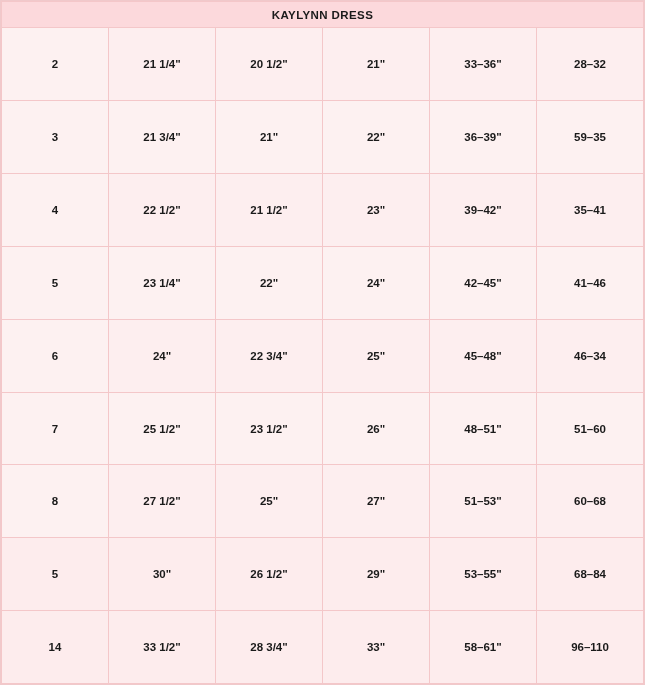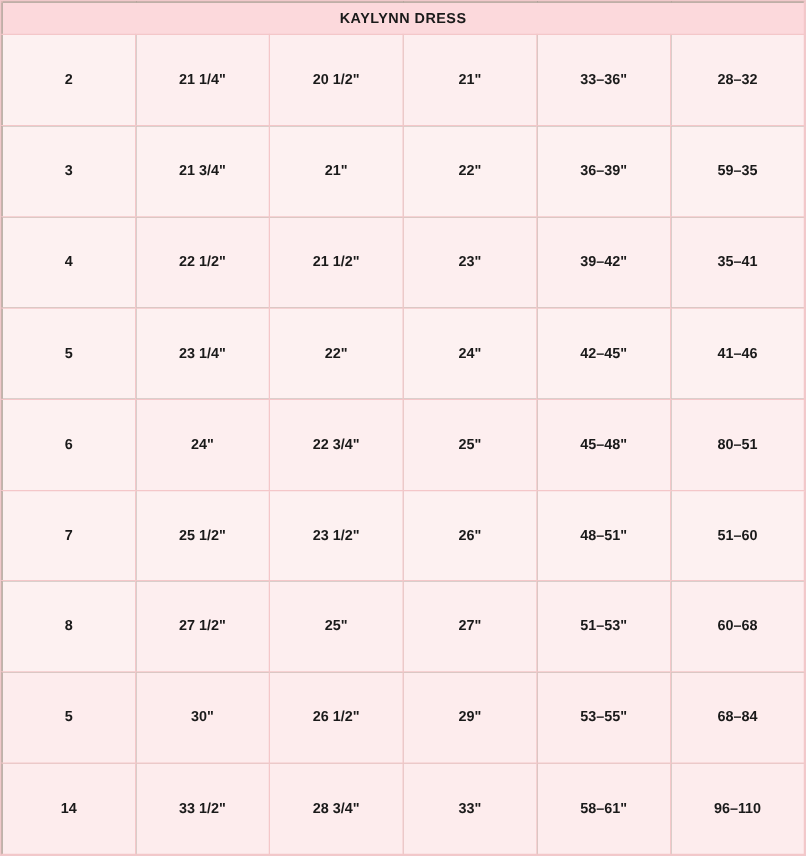--- a/index.html
+++ b/index.html
@@ -11,21 +11,21 @@
     height: 685px;
     background: #ffffff;
     font-family: "Liberation Sans", sans-serif;
     overflow: hidden;
   }
   .chart-wrap {
     width: 645px;
     height: 685px;
     box-sizing: border-box;
     border: 1px solid #f0c9cb;
-    background: #14532d;
+    background: #e5e5e5;
   }
   table.size-chart {
     width: 100%;
     height: 100%;
     border-collapse: collapse;
     table-layout: fixed;
   }
   table.size-chart td,
   table.size-chart th {
     border: 1px solid #f4c7c9;
@@ -111,21 +111,21 @@
         <td>42–45"</td>
         <td>41–46</td>
       </tr>
 
       <tr class="data-row">
         <td class="first-col">6</td>
         <td>24"</td>
         <td>22 3/4"</td>
         <td>25"</td>
         <td>45–48"</td>
-        <td>80–51</td>
+        <td>46–34</td>
       </tr>
 
       <tr class="data-row">
         <td class="first-col">7</td>
         <td>25 1/2"</td>
         <td>23 1/2"</td>
         <td>26"</td>
         <td>48–51"</td>
         <td>51–60</td>
       </tr>

